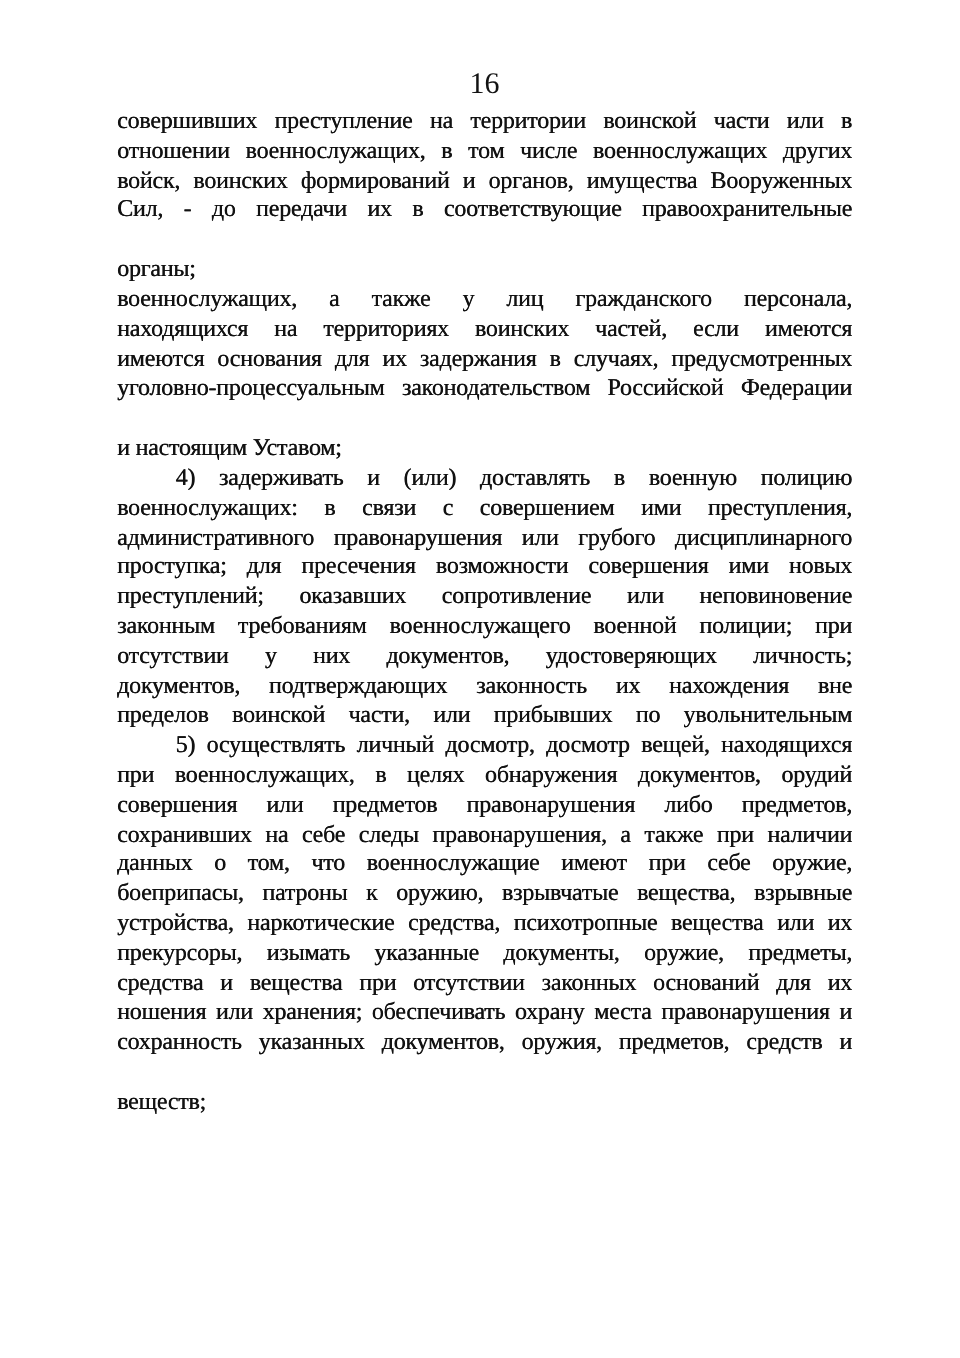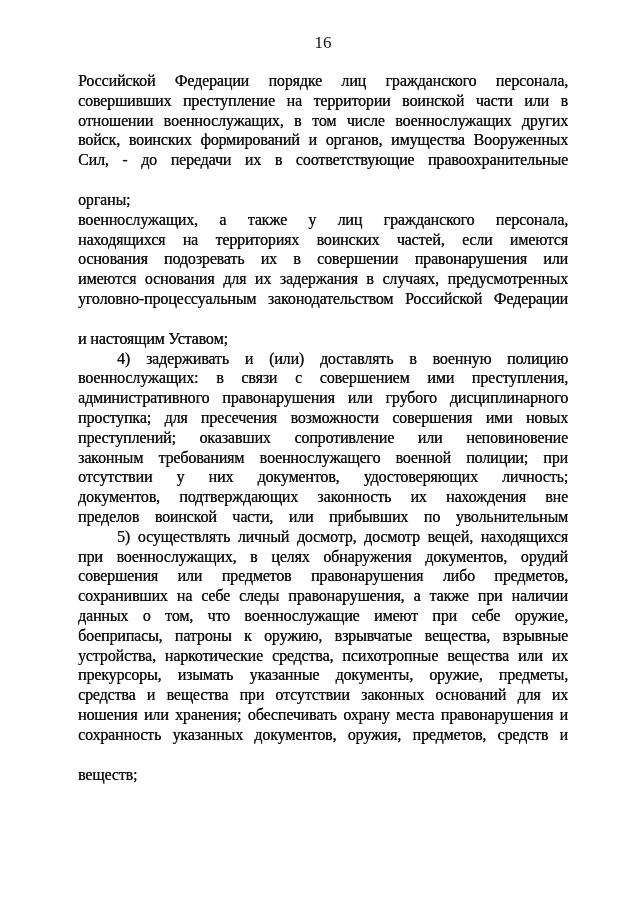--- a/index.html
+++ b/index.html
@@ -10,24 +10,24 @@
     color: #121212;
   }
   .page {
     position: relative;
     width: 640px; height: 905px;
     background: #ffffff;
     overflow: hidden;
   }
   .page-number {
     position: absolute;
-    top: 33px; left: 78px;
+    top: 46px; left: 78px;
     width: 490px;
     text-align: center;
-    font-size: 17px;
+    font-size: 20px;
     line-height: 20px;
   }
   .text-block {
     position: absolute;
     top: 71px; left: 78px;
     width: 490px;
     font-size: 16px;
     letter-spacing: -0.15px;
     line-height: 19.8px;
   }
@@ -41,29 +41,27 @@
   }
   .line.last { text-align-last: left; margin-top: 20px; }
   .line.indent { padding-left: 39px; }
 </style>
 </head>
 <body>
 
 <div class="page">
   <div class="page-number">16</div>
   <div class="text-block">
-      <div class="line">Российской Федерации порядке лиц гражданского персонала,</div>
       <div class="line">совершивших преступление на территории воинской части или в</div>
       <div class="line">отношении военнослужащих, в том числе военнослужащих других</div>
       <div class="line">войск, воинских формирований и органов, имущества Вооруженных</div>
       <div class="line">Сил, - до передачи их в соответствующие правоохранительные</div>
       <div class="line last">органы;</div>
       <div class="line">военнослужащих, а также у лиц гражданского персонала,</div>
       <div class="line">находящихся на территориях воинских частей, если имеются</div>
-      <div class="line">основания подозревать их в совершении правонарушения или</div>
       <div class="line">имеются основания для их задержания в случаях, предусмотренных</div>
       <div class="line">уголовно-процессуальным законодательством Российской Федерации</div>
       <div class="line last">и настоящим Уставом;</div>
       <div class="line indent">4) задерживать и (или) доставлять в военную полицию</div>
       <div class="line">военнослужащих: в связи с совершением ими преступления,</div>
       <div class="line">административного правонарушения или грубого дисциплинарного</div>
       <div class="line">проступка; для пресечения возможности совершения ими новых</div>
       <div class="line">преступлений; оказавших сопротивление или неповиновение</div>
       <div class="line">законным требованиям военнослужащего военной полиции; при</div>
       <div class="line">отсутствии у них документов, удостоверяющих личность;</div>

